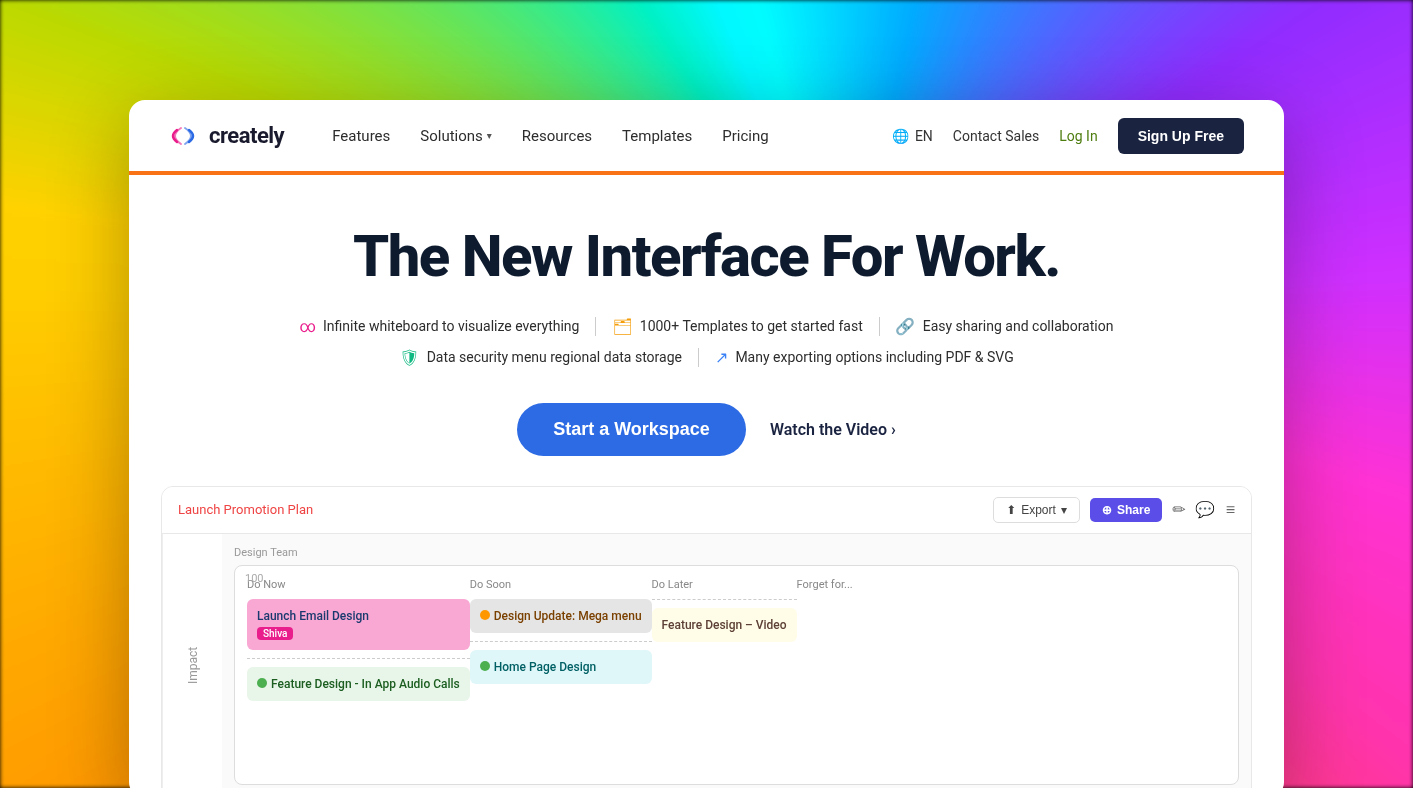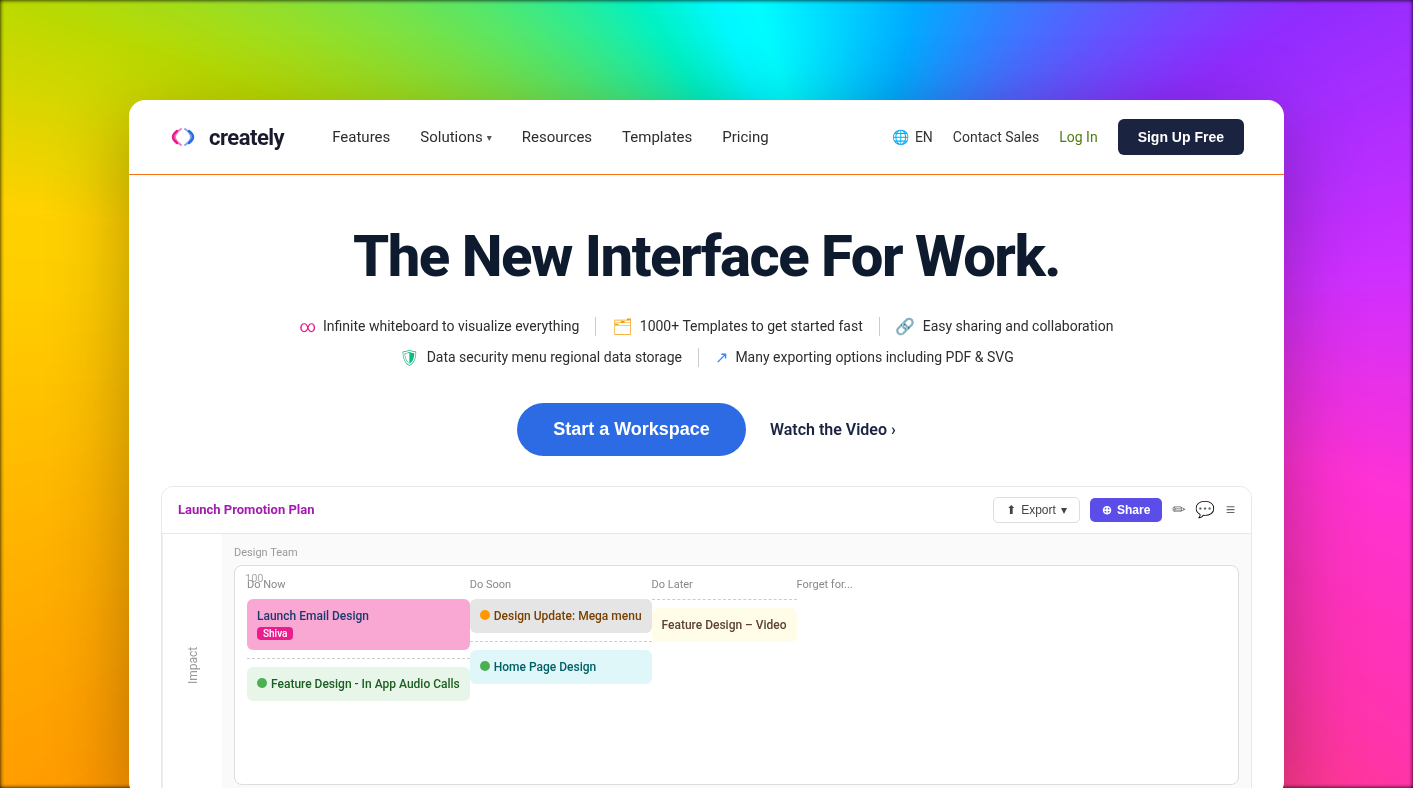--- a/index.html
+++ b/index.html
@@ -33,21 +33,21 @@
       overflow: hidden;
       box-shadow: 0 20px 80px rgba(0,0,0,0.3);
     }
 
     
     .navbar {
       display: flex;
       align-items: center;
       padding: 0 40px;
       height: 75px;
-      border-bottom: 1px solid #f97316;
+      border-bottom: 4px solid #f97316;
       gap: 32px;
     }
     .logo-area {
       display: flex;
       align-items: center;
       gap: 8px;
       margin-right: 16px;
       text-decoration: none;
     }
     .logo-icon {
@@ -204,22 +204,22 @@
     .demo-toolbar {
       display: flex;
       align-items: center;
       padding: 10px 16px;
       background: #fff;
       border-bottom: 1px solid #e8e8e8;
       gap: 10px;
     }
     .demo-title-tag {
       font-size: 13px;
-      color: #a21caf;
-      font-weight: 700;
+      color: #ef4444;
+      font-weight: 400;
       flex: 1;
     }
     .demo-export-btn {
       display: flex;
       align-items: center;
       gap: 5px;
       padding: 5px 12px;
       border: 1px solid #ddd;
       border-radius: 5px;
       font-size: 12px;

